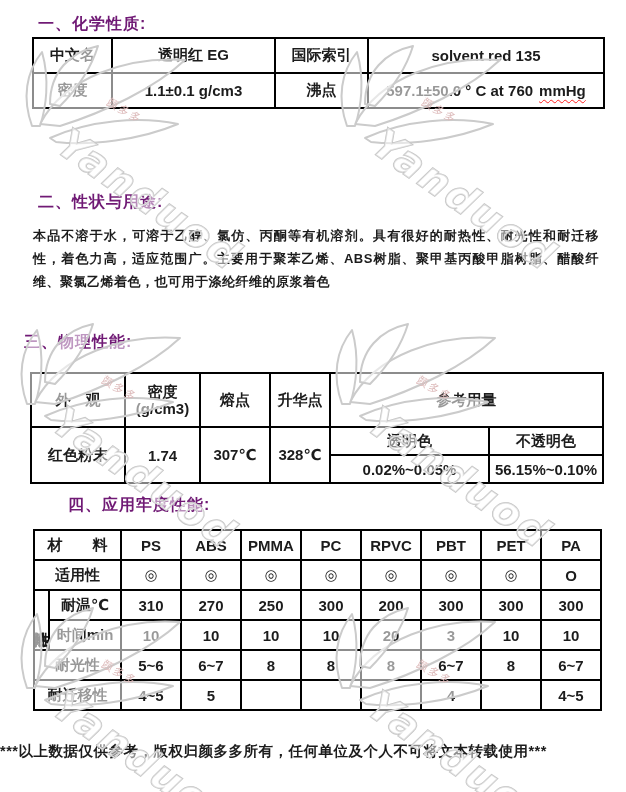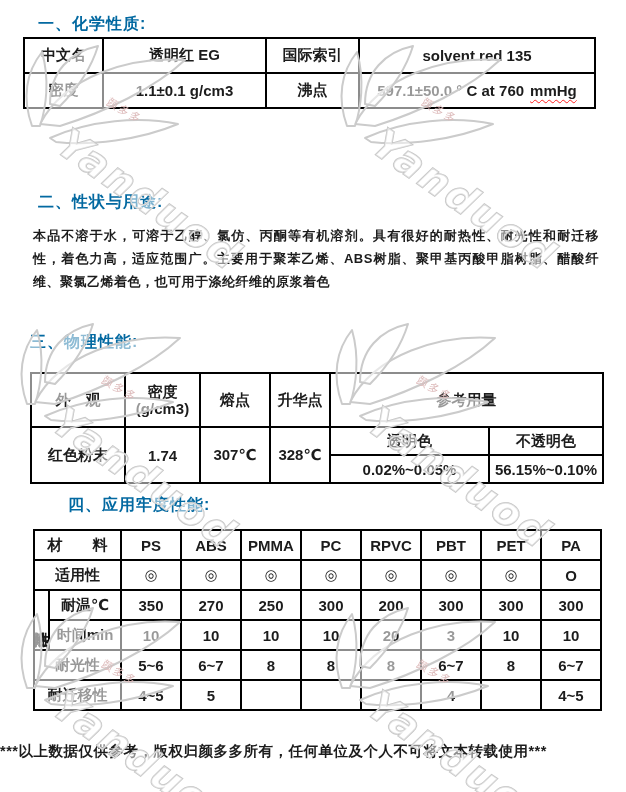--- a/index.html
+++ b/index.html
@@ -1,22 +1,22 @@
 <!DOCTYPE html>
 <html><head>
 <meta charset="utf-8">
 <style>
   html,body{margin:0;padding:0;background:#ffffff;}
   .page{position:relative;width:626px;height:792px;background:#ffffff;overflow:hidden;
         font-family:"Liberation Sans","DejaVu Sans",sans-serif;color:#1c1c1c;}
-  .h-red{position:absolute;font-size:16px;font-weight:700;color:#0369a1;letter-spacing:1px;white-space:nowrap;}
+  .h-red{position:absolute;font-size:16px;font-weight:700;color:#701a75;letter-spacing:1px;white-space:nowrap;}
   .t{position:absolute;border-collapse:collapse;table-layout:fixed;}
   .t td{border:2px solid #000;text-align:center;vertical-align:middle;
         font-size:15px;font-weight:600;padding:0 2px;overflow:hidden;}
-  .t1{left:23px;top:37px;width:571px;padding-left:28px;}
+  .t1{left:32px;top:37px;width:571px;padding-left:28px;}
   .t1 td{height:33px;}
   .t3{left:30px;top:372px;width:572px;}
   .t4{left:33px;top:529px;width:567px;}
   .t4 td{height:28px;}
   .sub{display:block;line-height:17px;}
   .vert{writing-mode:vertical-rl;text-orientation:upright;font-size:13px;letter-spacing:0;
         padding:0;line-height:15px;}
   .wavy{text-decoration:underline;text-decoration-style:wavy;text-decoration-color:#ff1f1f;
         text-decoration-thickness:1px;text-underline-offset:3px;margin-left:6px;}
   .para{position:absolute;left:33px;top:224px;width:566px;font-size:13px;font-weight:600;
@@ -61,21 +61,21 @@
             <span>597.1±50.0 ° C at 760</span><span class="wavy">mmHg</span>
           </td>
         </tr>
       </tbody>
     </table>
 
     <div class="h-red" style="left:38px;top:192px;">二、性状与用途:</div>
 
     <div class="para">本品不溶于水，可溶于乙醇、氯仿、丙酮等有机溶剂。具有很好的耐热性、耐光性和耐迁移性，着色力高，适应范围广。主要用于聚苯乙烯、ABS树脂、聚甲基丙酸甲脂树脂、醋酸纤维、聚氯乙烯着色，也可用于涤纶纤维的原浆着色</div>
 
-    <div class="h-red" style="left:30px;top:332px;">三、物理性能:</div>
+    <div class="h-red" style="left:24px;top:332px;">三、物理性能:</div>
 
     <table class="t t3">
       <colgroup>
           <col style="width:94px">
           <col style="width:75px">
           <col style="width:70px">
           <col style="width:60px">
           <col style="width:159px">
           <col style="width:114px">
         </colgroup>
@@ -139,21 +139,21 @@
           <td>◎</td>
           <td>◎</td>
           <td>◎</td>
           <td>◎</td>
           <td>◎</td>
           <td>O</td>
         </tr>
         <tr>
           <td rowspan="2" class="vert">耐热性</td>
           <td>耐温℃</td>
-          <td>350</td>
+          <td>310</td>
           <td>270</td>
           <td>250</td>
           <td>300</td>
           <td>200</td>
           <td>300</td>
           <td>300</td>
           <td>300</td>
         </tr>
         <tr>
           <td>时间min</td>

